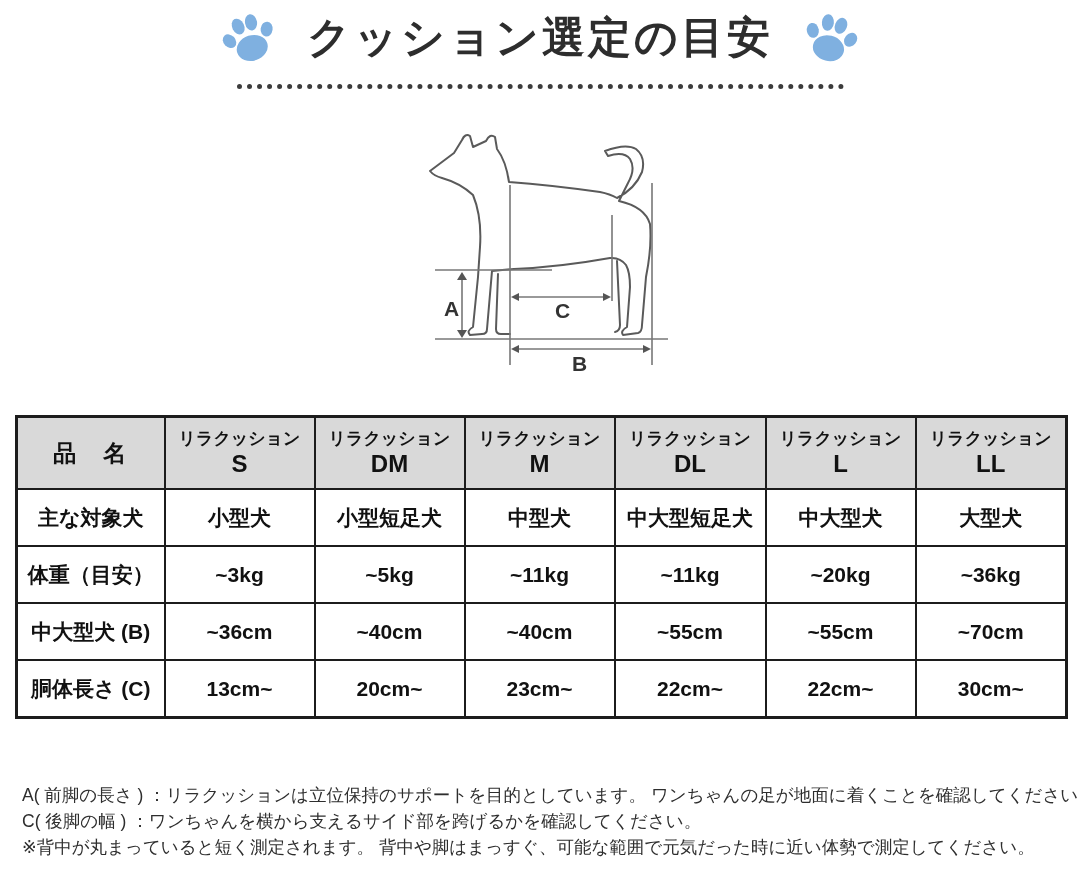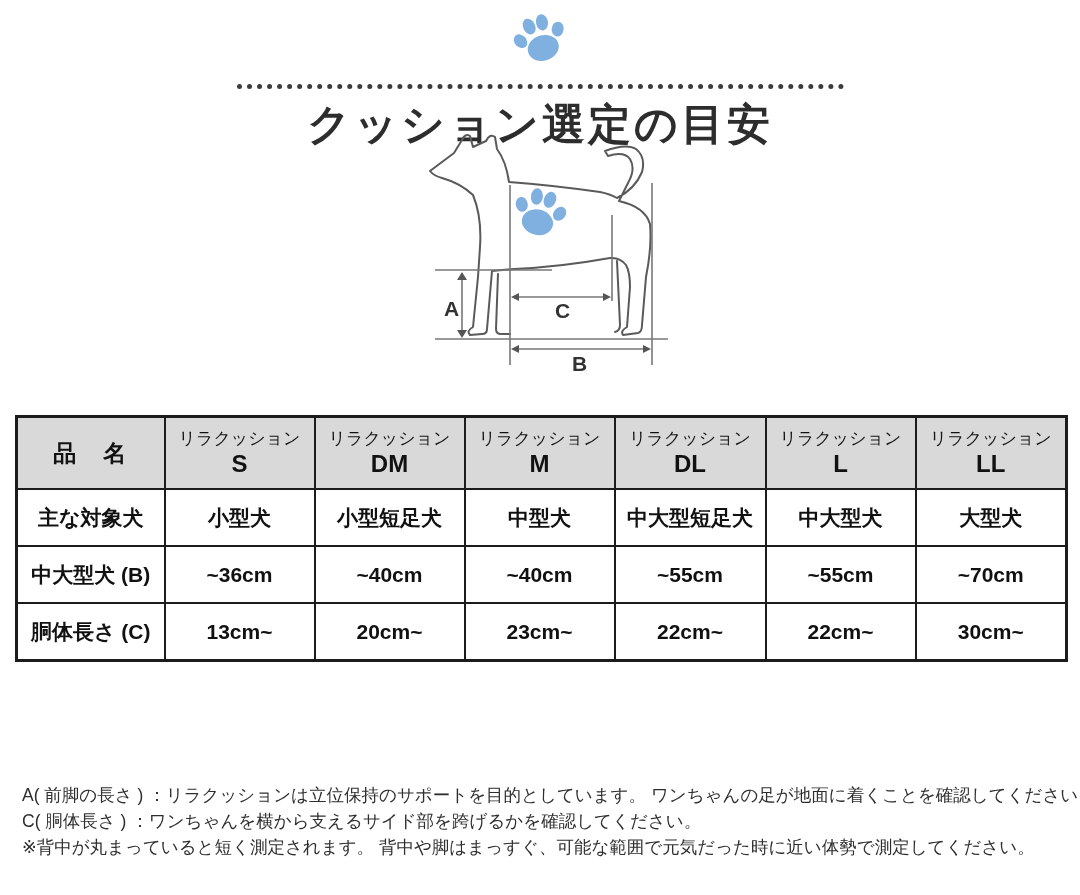--- a/index.html
+++ b/index.html
@@ -3,21 +3,21 @@
 <meta charset="utf-8">
 <style>
   html,body{margin:0;padding:0;}
   body{
     width:1080px;height:895px;background:#ffffff;
     font-family:"Liberation Sans","DejaVu Sans",sans-serif;
     color:#222;position:relative;overflow:hidden;
   }
   .title-row{
     position:absolute;top:8px;left:0;width:100%;
-    display:flex;align-items:center;justify-content:center;gap:28px;flex-direction:column;
+    display:flex;align-items:center;justify-content:center;gap:28px;
   }
   .title-text{
     font-size:43px;font-weight:bold;color:#2d2d2d;letter-spacing:3px;
     white-space:nowrap;
   }
   .paw{width:60px;height:60px;flex:0 0 auto;}
   .paw.left{transform:rotate(-18deg);}
   .paw.right{transform:rotate(14deg);}
   .dotted-divider{
     position:absolute;top:84px;left:237px;width:607px;height:0;
@@ -30,21 +30,21 @@
     position:absolute;left:15px;top:415px;width:1050px;
     border-collapse:collapse;table-layout:fixed;text-align:center;
     border:3px solid #1c1c1c;
   }
   .size-table th,.size-table td{
     border:2px solid #1c1c1c;font-weight:bold;color:#111;
     padding:0;vertical-align:middle;
   }
   .size-table thead th{background:#d9d9d9;height:70px;}
   .size-table tbody td{height:55px;font-size:21px;background:#fff;}
-  .prod-name{font-size:17px;font-weight:normal;line-height:1.2;}
+  .prod-name{font-size:17px;font-weight:bold;line-height:1.2;}
   .prod-size{font-size:24px;font-weight:bold;line-height:1.1;margin-top:1px;}
   .name-cell{font-size:23px;letter-spacing:2px;margin-left:36px;}
   .row-label{font-size:20px;}
 
   .footnotes{
     position:absolute;left:22px;top:782px;width:1046px;
     font-size:17.5px;line-height:26px;color:#2e2e2e;
   }
   .footnotes p{margin:0;white-space:nowrap;}
 </style>
@@ -152,20 +152,29 @@
     <tr>
       <td class="row-label">主な対象犬</td>
       <td>小型犬</td>
       <td>小型短足犬</td>
       <td>中型犬</td>
       <td>中大型短足犬</td>
       <td>中大型犬</td>
       <td>大型犬</td>
     </tr>
     <tr>
+      <td class="row-label">体重（目安）</td>
+      <td>~3kg</td>
+      <td>~5kg</td>
+      <td>~11kg</td>
+      <td>~11kg</td>
+      <td>~20kg</td>
+      <td>~36kg</td>
+    </tr>
+    <tr>
       <td class="row-label">中大型犬 (B)</td>
       <td>~36cm</td>
       <td>~40cm</td>
       <td>~40cm</td>
       <td>~55cm</td>
       <td>~55cm</td>
       <td>~70cm</td>
     </tr>
     <tr>
       <td class="row-label">胴体長さ (C)</td>
@@ -174,15 +183,15 @@
       <td>23cm~</td>
       <td>22cm~</td>
       <td>22cm~</td>
       <td>30cm~</td>
     </tr>
   </tbody>
 </table>
 
 <div class="footnotes">
   <p>A( 前脚の長さ ) ：リラクッションは立位保持のサポートを目的としています。 ワンちゃんの足が地面に着くことを確認してください。</p>
-  <p>C( 胴体長さ ) ：ワンちゃんを横から支えるサイド部を跨げるかを確認してください。</p>
+  <p>C( 後脚の幅 ) ：ワンちゃんを横から支えるサイド部を跨げるかを確認してください。</p>
   <p>※背中が丸まっていると短く測定されます。 背中や脚はまっすぐ、可能な範囲で元気だった時に近い体勢で測定してください。</p>
 </div>
 
 </body></html>

